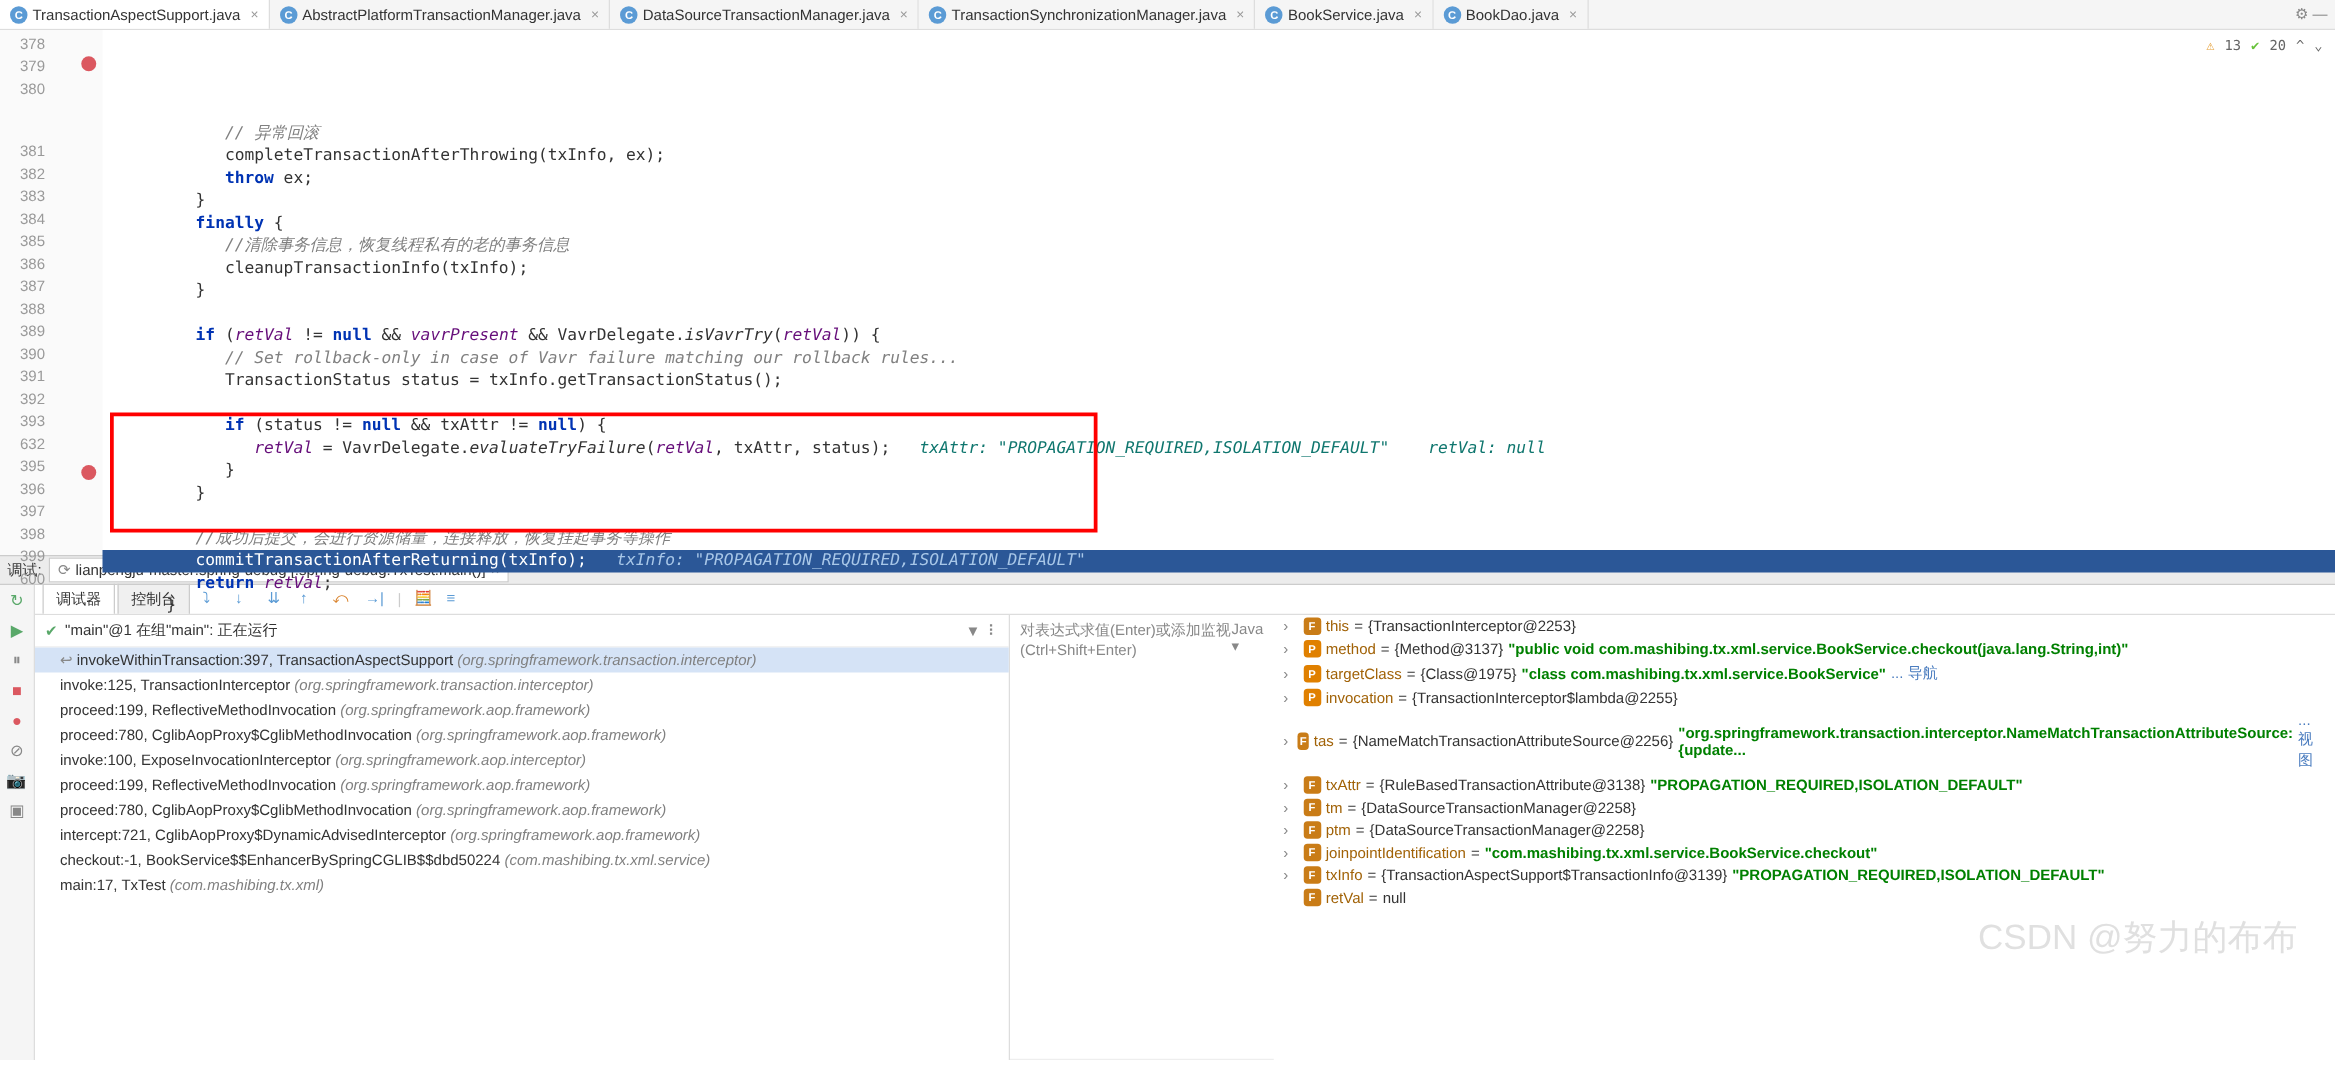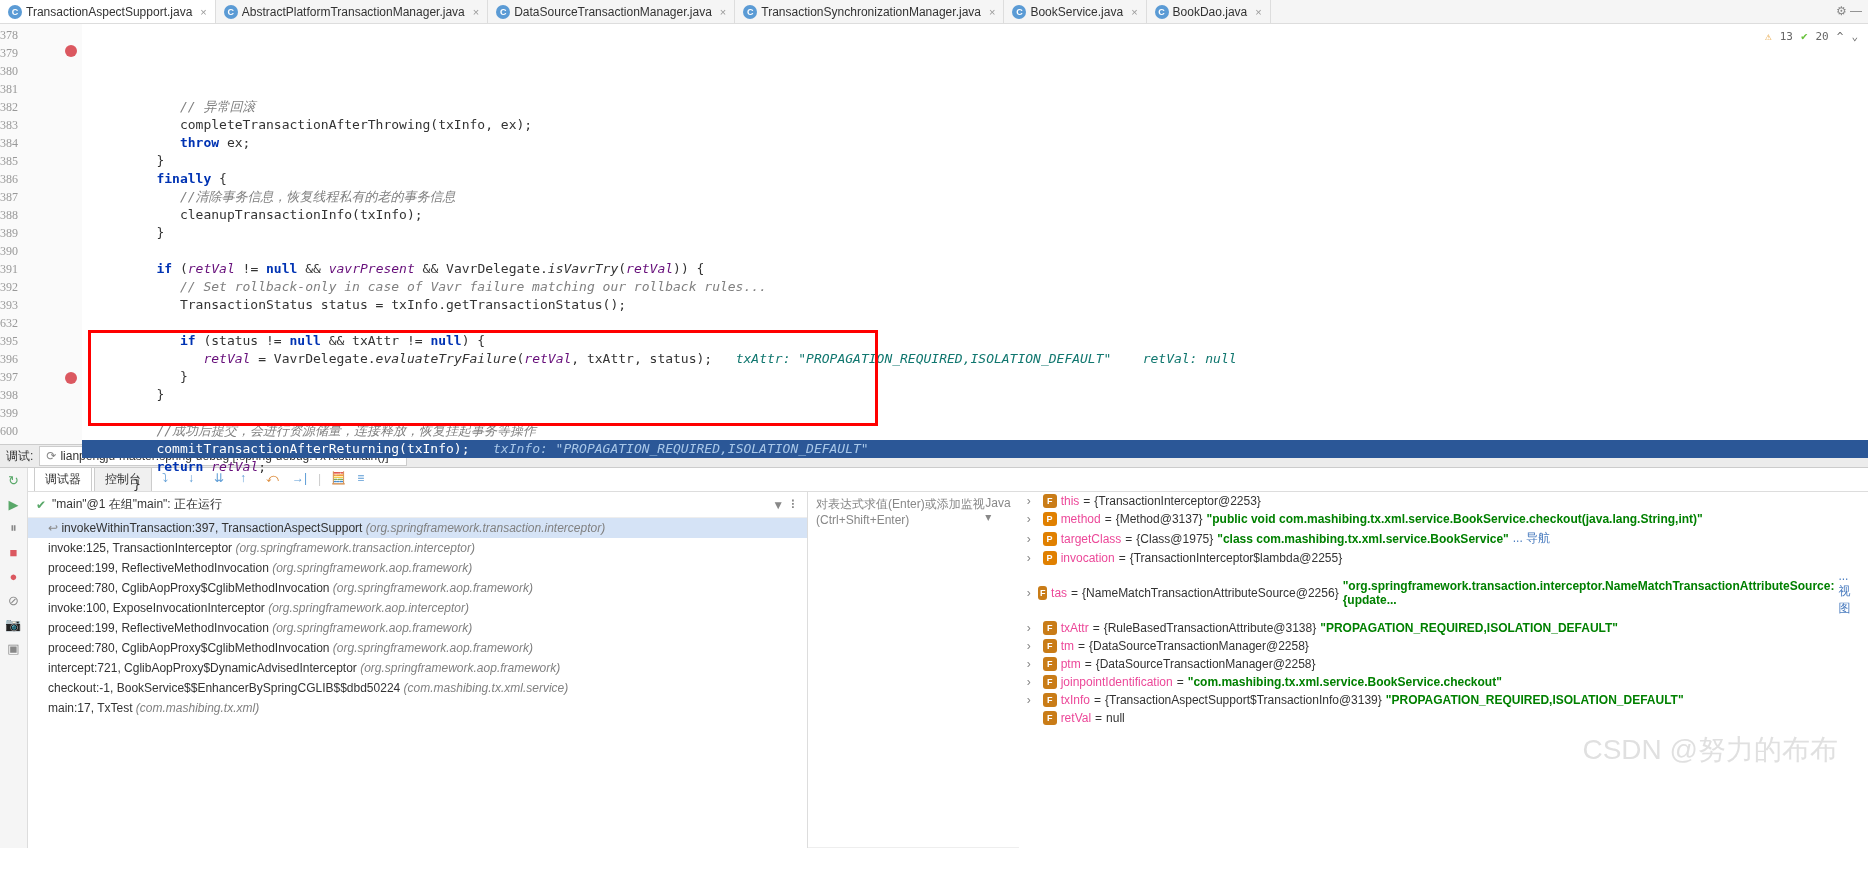--- a/index.html
+++ b/index.html
@@ -3,21 +3,21 @@
 <meta charset="utf-8">
 <style>
 *{box-sizing:border-box;margin:0;padding:0}
 body{font-family:"Segoe UI",Arial,sans-serif;font-size:12px;background:#fff;color:#333;overflow:hidden}
 .tabs{display:flex;border-bottom:1px solid #ddd;height:24px;background:#f5f5f5;align-items:center}
 .tab{display:flex;align-items:center;padding:0 8px;height:100%;border-right:1px solid #ddd;cursor:pointer;gap:4px;background:#f5f5f5}
 .tab.active{background:#fff}
 .tab-icon{width:14px;height:14px;border-radius:50%;background:#5b9bd5;display:flex;align-items:center;justify-content:center;color:#fff;font-size:9px;font-weight:bold}
 .tab-close{color:#999;margin-left:4px;font-size:11px}
 .editor-wrap{display:flex;height:420px;position:relative}
-.gutter{width:60px;background:#fafafa;text-align:left;padding-right:8px;font-family:Liberation Serif, serif;font-size:12px;color:#999;line-height:18px;padding-top:2px}
+.gutter{width:60px;background:#fafafa;text-align:center;padding-right:8px;font-family:Liberation Sans, sans-serif;font-size:12px;color:#999;line-height:18px;padding-top:2px}
 .gutter-icons{width:22px;background:#fafafa}
 .bp{width:12px;height:12px;border-radius:50%;background:#db5860;margin:3px auto}
 .code{flex:1;font-family:Consolas,monospace;font-size:13px;line-height:18px;padding-top:2px;white-space:pre;position:relative}
 .code-line{height:18px;padding-left:4px}
 .hl{background:#2b5797;color:#fff}
 .kw{color:#0033b3;font-weight:bold}
 .com{color:#808080;font-style:italic}
 .fld{color:#660e7a;font-style:italic}
 .ann{color:#0f766e;font-style:italic}
 .redbox{position:absolute;border:3px solid red;pointer-events:none}
@@ -42,21 +42,21 @@
 .frame-row{padding:3px 20px;cursor:pointer}
 .frame-row.sel{background:#d5e3f6}
 .fpkg{color:#808080;font-style:italic}
 .vars-col{flex:1;display:flex;font-size:12px}
 .vars-hdr{padding:4px 8px;border-bottom:1px solid #eee;color:#888;display:flex;justify-content:space-between}
 .var-row{padding:2px 8px;display:flex;align-items:center;gap:4px}
 .chev{color:#888;width:12px;display:inline-block}
 .vic{width:14px;height:14px;border-radius:3px;display:inline-flex;align-items:center;justify-content:center;font-size:9px;font-weight:bold;color:#fff}
 .vic.f{background:#c97c17}
 .vic.p{background:#e08000}
-.vname{color:#ec4899}
+.vname{color:#a16207}
 .vval{color:#333}
 .vstr{color:#008000;font-weight:bold}
 .link{color:#4a7cbf}
 .watermark{position:fixed;right:30px;bottom:100px;font-size:28px;color:#ccc;font-family:Arial;pointer-events:none;opacity:.6}
 .gear{position:absolute;right:6px;top:4px;color:#888}
 </style>
 </head>
 <body>
 
 <div class="tabs" id="tabs">
@@ -90,21 +90,21 @@
       <span>BookDao.java</span>
       <span class="tab-close">×</span>
     </div>
   </div>
 
 <div class="editor-wrap">
   <div class="gutter" id="gutter">
       <div style="height: 18px;">378</div>
       <div style="height: 18px;">379</div>
       <div style="height: 18px;">380</div>
-      <div style="height: 18px;">381</div>
+      <div style="height: 18px; margin-top: 32px;">381</div>
       <div style="height: 18px;">382</div>
       <div style="height: 18px;">383</div>
       <div style="height: 18px;">384</div>
       <div style="height: 18px;">385</div>
       <div style="height: 18px;">386</div>
       <div style="height: 18px;">387</div>
       <div style="height: 18px;">388</div>
       <div style="height: 18px;">389</div>
       <div style="height: 18px;">390</div>
       <div style="height: 18px;">391</div>

